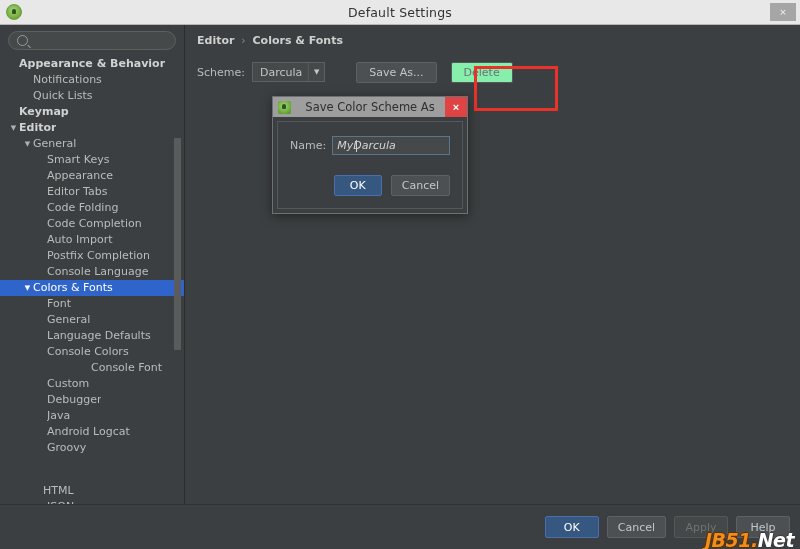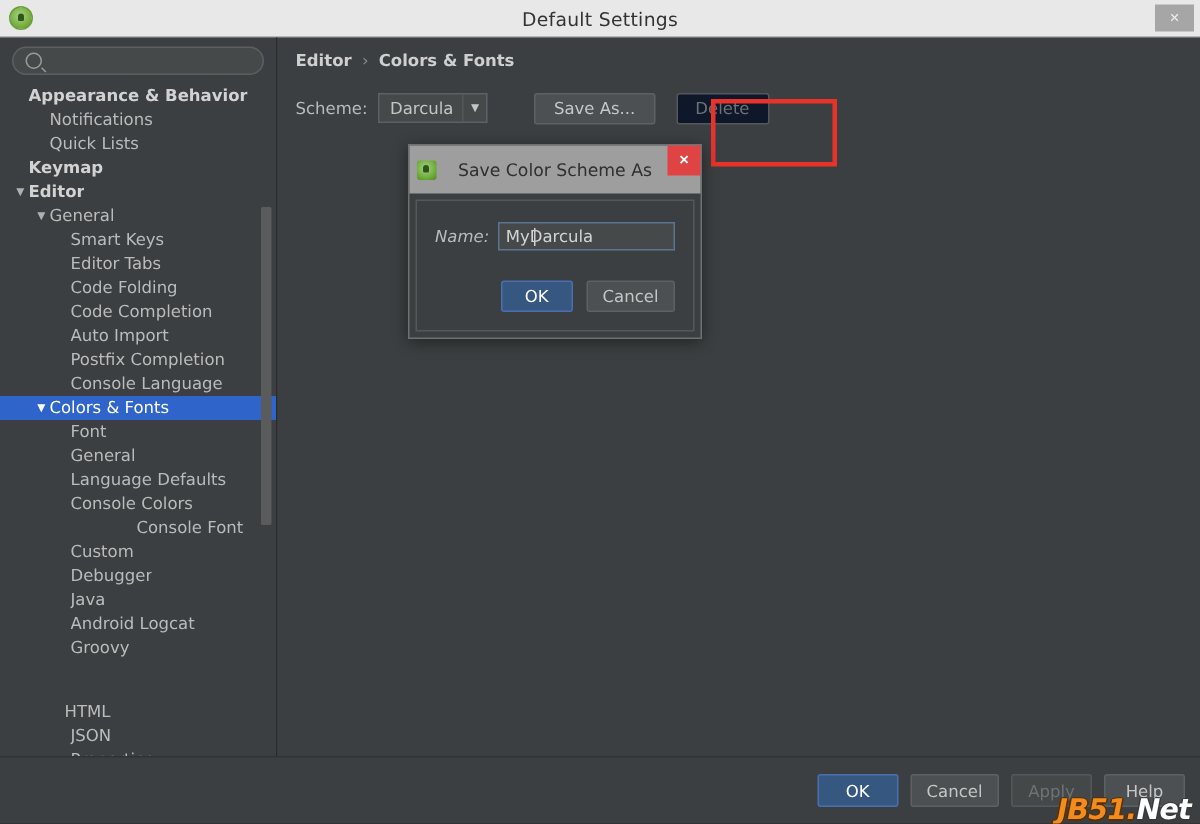--- a/index.html
+++ b/index.html
@@ -237,21 +237,21 @@
     border: 1px solid #5e6163;
     border-radius: 2px;
     color: #c6c6c6;
     font-family: inherit;
     font-size: 11px;
     cursor: pointer;
     box-sizing: border-box;
   }
   .panel-btn.disabled {
     color: #6e7274;
-    background: #0f172a;
+    background: #86efac;
     border-color: #55585a;
     cursor: default;
     text-align: right;
   }
   #save-as-btn { margin-left: 31px; }
   #delete-btn { margin-left: 14px; }
 
   #highlight-rect {
     position: absolute;
     left: 289px; top: 41px;
@@ -323,21 +323,21 @@
     position: absolute;
     left: 272px; top: 96px;
     width: 196px;
     background: #3c3f41;
     border: 1px solid #6e7173;
     box-shadow: 0 2px 10px rgba(0,0,0,0.45);
     box-sizing: border-box;
     z-index: 30;
   }
   #dlg-titlebar {
-    height: 32px;
+    height: 20px;
     background: #9e9e9e;
     display: flex;
     align-items: center;
     position: relative;
   }
   #dlg-app-icon {
     width: 13px; height: 13px;
     margin-left: 5px;
     border-radius: 2px;
     background: radial-gradient(circle at 45% 40%, #a8d08d 0%, #6fae3a 60%, #4f8525 100%);
@@ -380,21 +380,20 @@
   }
   #dlg-name-row {
     display: flex;
     align-items: center;
   }
   #dlg-name-label {
     font-size: 11px;
     color: #bbbbbb;
     margin-right: 6px;
     white-space: nowrap;
-    font-style: italic;
   }
   #dlg-name-input-wrap {
     flex: 1 1 auto;
     height: 19px;
     background: #45494a;
     border: 1px solid #5b7490;
     box-sizing: border-box;
     display: flex;
     align-items: center;
     padding: 0 4px;
@@ -402,20 +401,21 @@
   }
   #dlg-name-input {
     width: 100%;
     background: transparent;
     border: none;
     outline: none;
     color: #d4d4d4;
     font-family: inherit;
     font-size: 11px;
     padding: 0;
+    font-style: italic;
   }
   #dlg-caret {
     position: absolute;
     left: 23px; top: 3px;
     width: 1px; height: 12px;
     background: #d0d0d0;
   }
   #dlg-buttons {
     display: flex;
     justify-content: flex-end;
@@ -483,20 +483,24 @@
               <span class="twisty">▼</span>
               <span class="label">Editor</span>
             </div>
             <div class="tree-row" style="padding-left: 22px;">
               <span class="twisty">▼</span>
               <span class="label">General</span>
             </div>
             <div class="tree-row" style="padding-left: 36px;">
               <span class="twisty"></span>
               <span class="label">Smart Keys</span>
+            </div>
+            <div class="tree-row" style="padding-left: 36px;">
+              <span class="twisty"></span>
+              <span class="label">Appearance</span>
             </div>
             <div class="tree-row" style="padding-left: 36px;">
               <span class="twisty"></span>
               <span class="label">Editor Tabs</span>
             </div>
             <div class="tree-row" style="padding-left: 36px;">
               <span class="twisty"></span>
               <span class="label">Code Folding</span>
             </div>
             <div class="tree-row" style="padding-left: 36px;">

